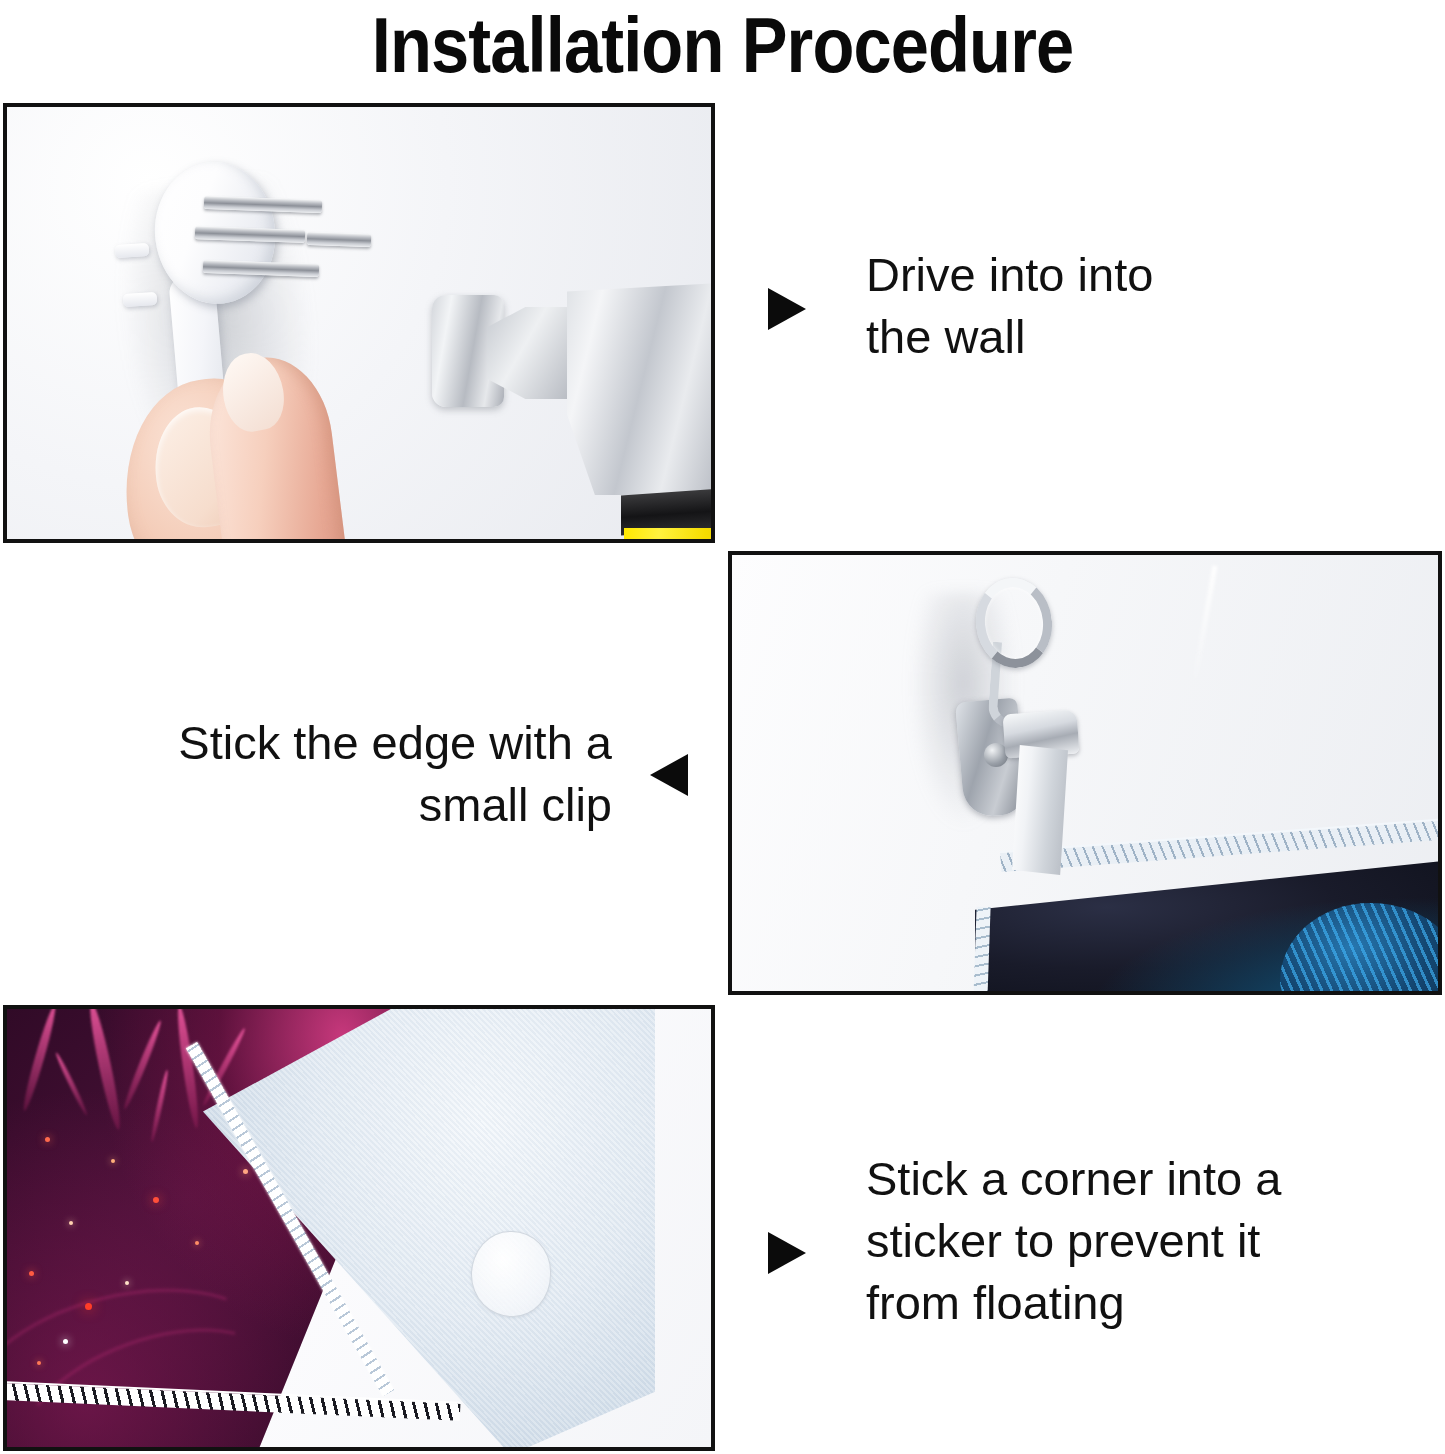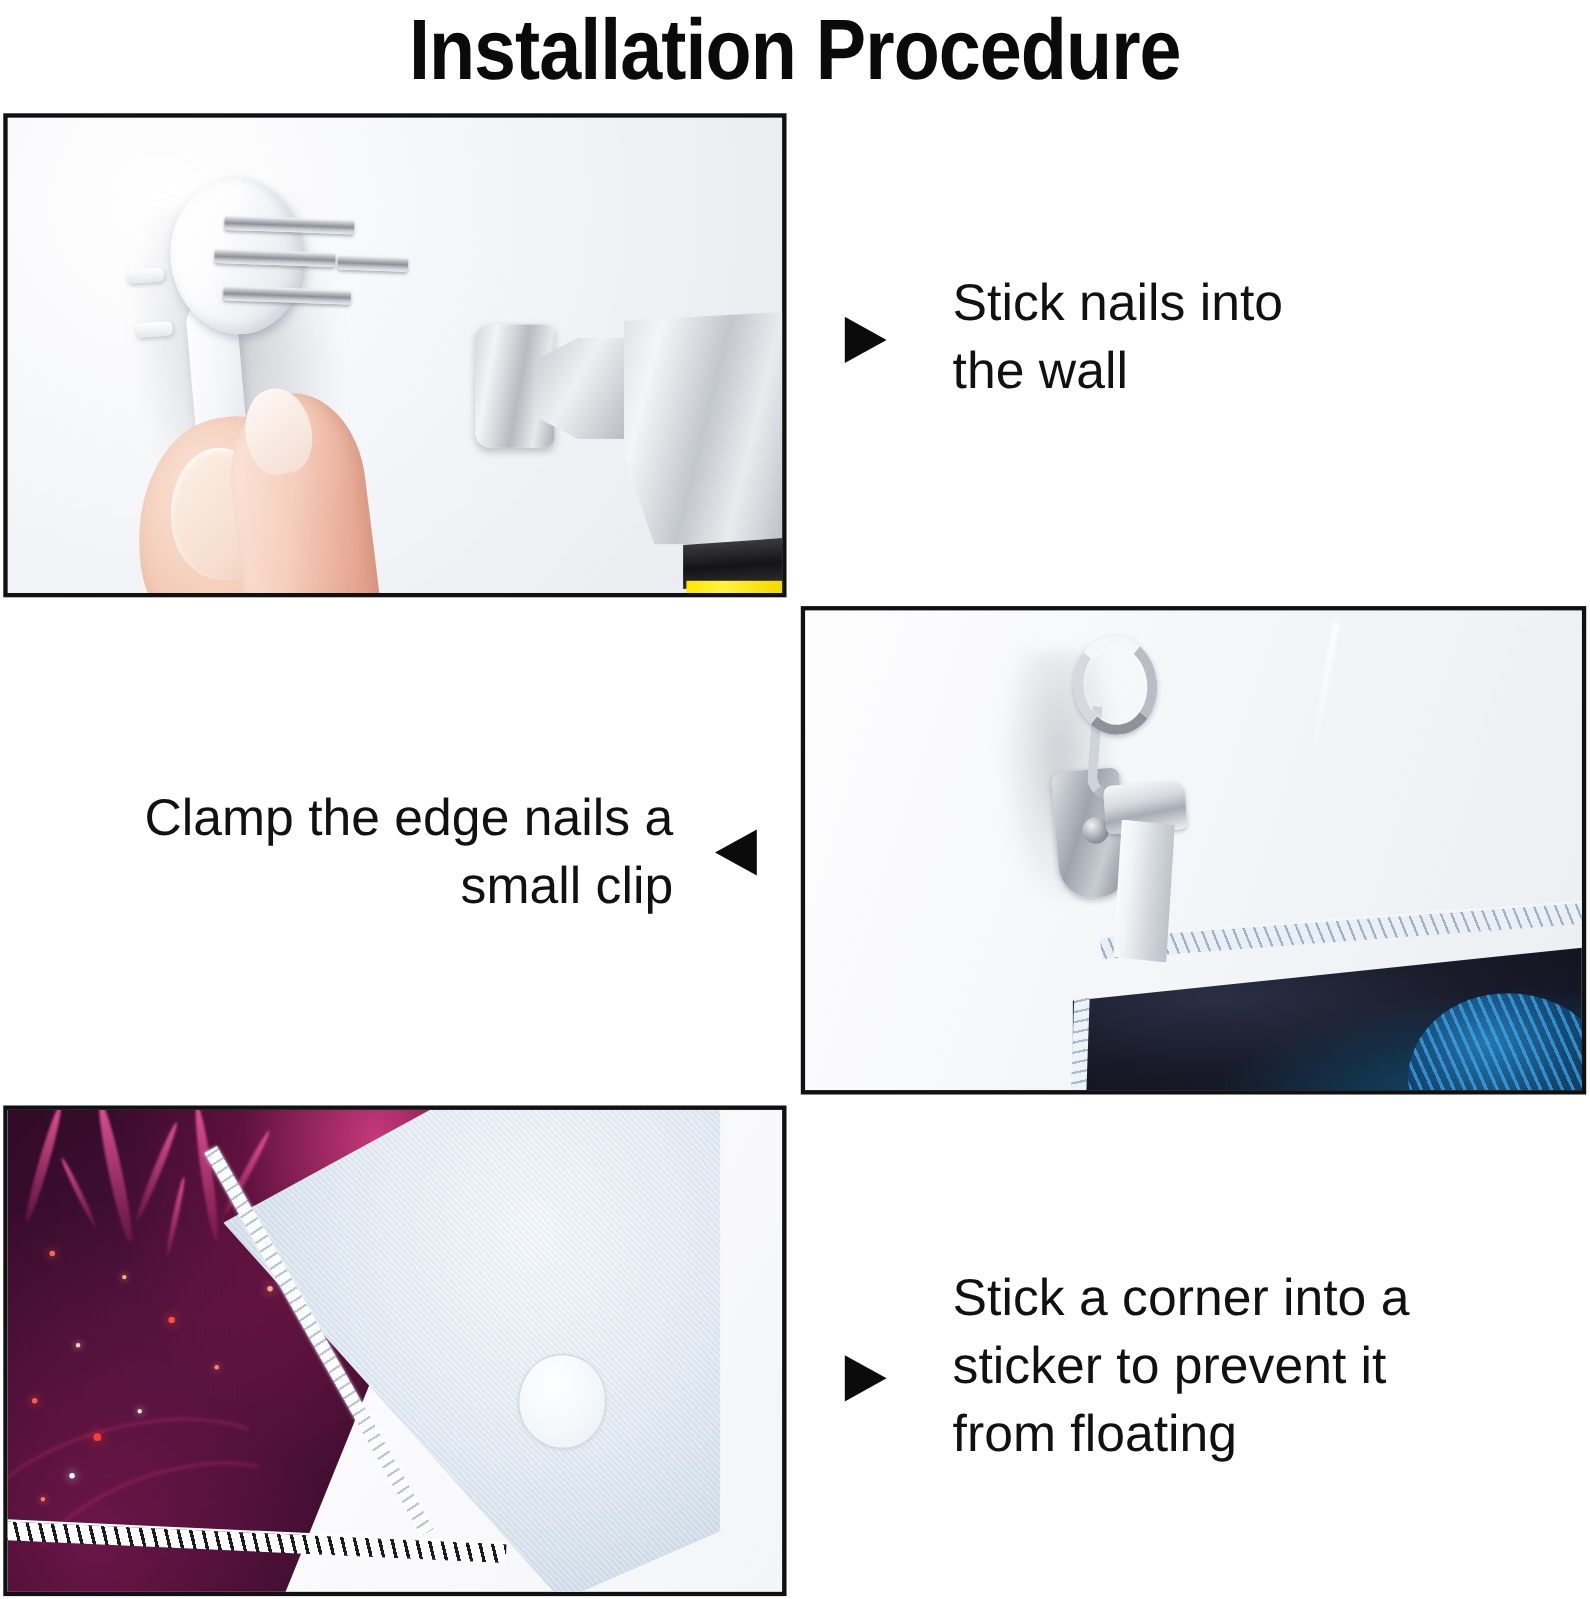--- a/index.html
+++ b/index.html
@@ -371,24 +371,24 @@
   <div class="finger-nail"></div>
   <div class="hammer-face"></div>
   <div class="hammer-neck"></div>
   <div class="hammer-body"></div>
   <div class="hammer-collar"></div>
   <div class="hammer-handle"></div>
 </div>
 
 <div class="arrow right" id="arrow-1"></div>
 
-<div class="caption" id="caption-1">Stick nails into
+<div class="caption" id="caption-1">Drive into into
 the wall</div>
 
-<div class="caption" id="caption-2">Clamp the edge nails a
+<div class="caption" id="caption-2">Stick the edge with a
 small clip</div>
 
 <div class="arrow left" id="arrow-2"></div>
 
 <div class="panel" id="panel-clip">
   <div class="wall"></div>
   <div class="wall-streak"></div>
   <div class="clip-shadow"></div>
   <div class="tapestry"></div>
   <div class="tapestry-bigger">

